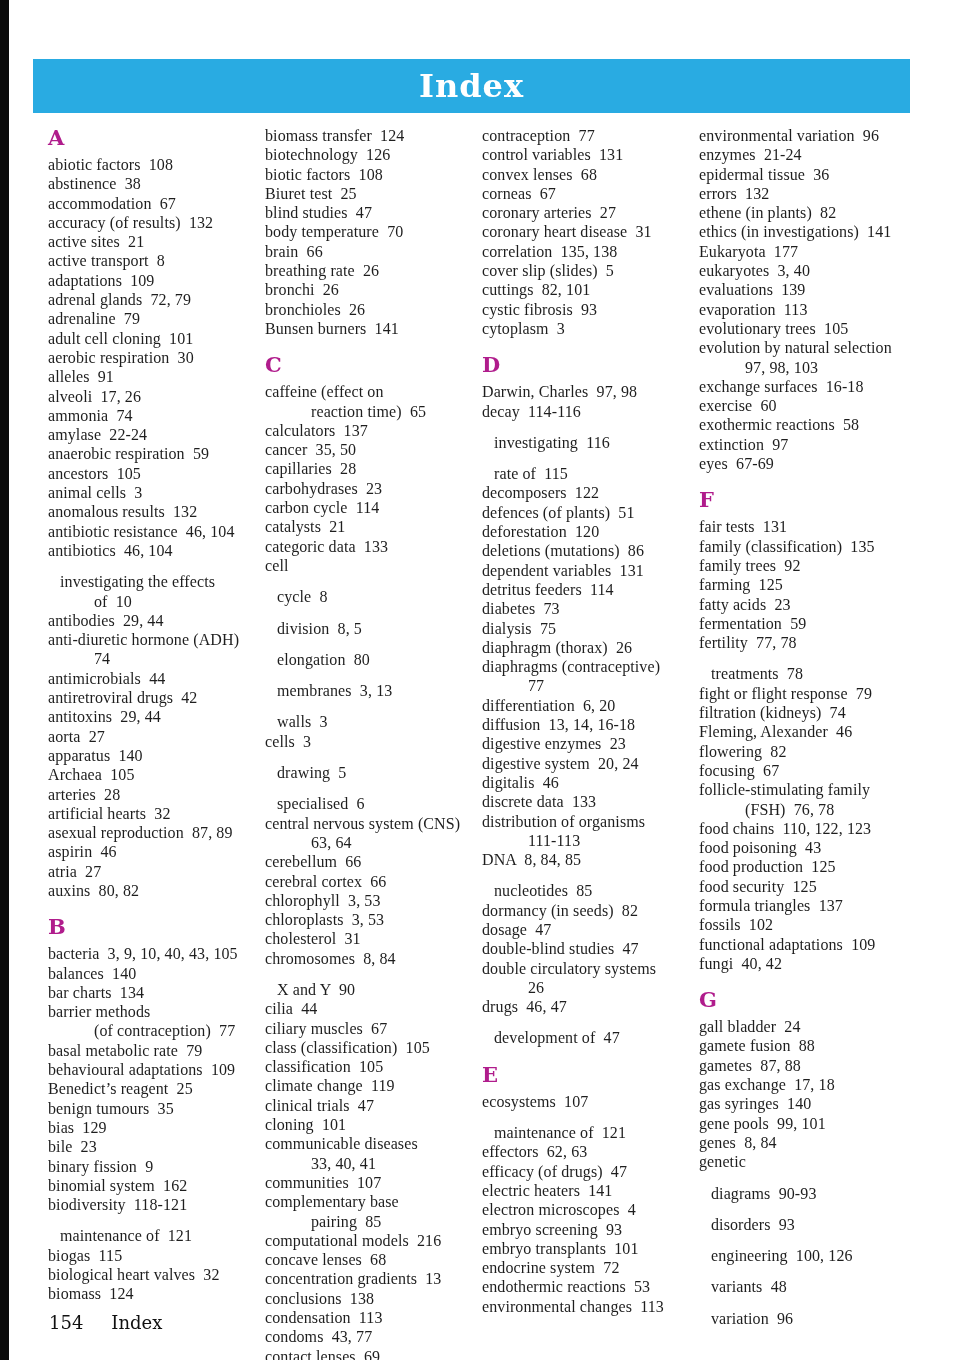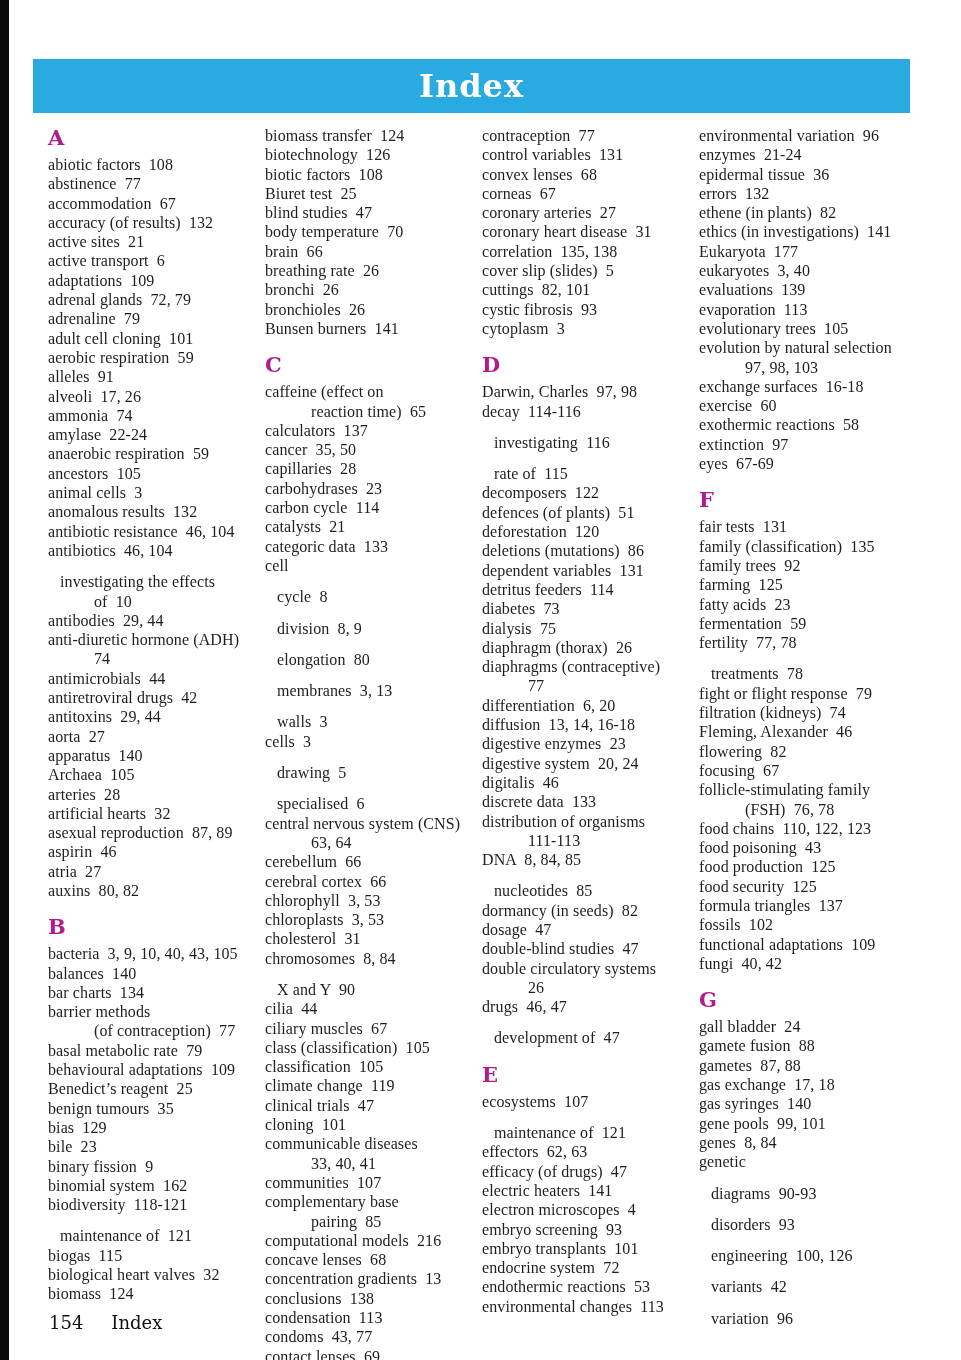--- a/index.html
+++ b/index.html
@@ -48,30 +48,30 @@
 <div class="edge-strip"></div>
 
 <div class="header-bar">
   <span class="header-title">Index</span>
 </div>
 
 <div class="columns">
   <div class="col">
       <div class="section-letter">A</div>
       <div class="entry indent-0">abiotic factors  108</div>
-      <div class="entry indent-0">abstinence  77</div>
+      <div class="entry indent-0">abstinence  38</div>
       <div class="entry indent-0">accommodation  67</div>
       <div class="entry indent-0">accuracy (of results)  132</div>
       <div class="entry indent-0">active sites  21</div>
-      <div class="entry indent-0">active transport  6</div>
+      <div class="entry indent-0">active transport  8</div>
       <div class="entry indent-0">adaptations  109</div>
       <div class="entry indent-0">adrenal glands  72, 79</div>
       <div class="entry indent-0">adrenaline  79</div>
       <div class="entry indent-0">adult cell cloning  101</div>
-      <div class="entry indent-0">aerobic respiration  59</div>
+      <div class="entry indent-0">aerobic respiration  30</div>
       <div class="entry indent-0">alleles  91</div>
       <div class="entry indent-0">alveoli  17, 26</div>
       <div class="entry indent-0">ammonia  74</div>
       <div class="entry indent-0">amylase  22-24</div>
       <div class="entry indent-0">anaerobic respiration  59</div>
       <div class="entry indent-0">ancestors  105</div>
       <div class="entry indent-0">animal cells  3</div>
       <div class="entry indent-0">anomalous results  132</div>
       <div class="entry indent-0">antibiotic resistance  46, 104</div>
       <div class="entry indent-0">antibiotics  46, 104</div>
@@ -129,21 +129,21 @@
       <div class="entry indent-2">reaction time)  65</div>
       <div class="entry indent-0">calculators  137</div>
       <div class="entry indent-0">cancer  35, 50</div>
       <div class="entry indent-0">capillaries  28</div>
       <div class="entry indent-0">carbohydrases  23</div>
       <div class="entry indent-0">carbon cycle  114</div>
       <div class="entry indent-0">catalysts  21</div>
       <div class="entry indent-0">categoric data  133</div>
       <div class="entry indent-0">cell</div>
       <div class="entry indent-1">cycle  8</div>
-      <div class="entry indent-1">division  8, 9</div>
+      <div class="entry indent-1">division  8, 5</div>
       <div class="entry indent-1">elongation  80</div>
       <div class="entry indent-1">membranes  3, 13</div>
       <div class="entry indent-1">walls  3</div>
       <div class="entry indent-0">cells  3</div>
       <div class="entry indent-1">drawing  5</div>
       <div class="entry indent-1">specialised  6</div>
       <div class="entry indent-0">central nervous system (CNS)</div>
       <div class="entry indent-2">63, 64</div>
       <div class="entry indent-0">cerebellum  66</div>
       <div class="entry indent-0">cerebral cortex  66</div>
@@ -278,20 +278,20 @@
       <div class="entry indent-0">gamete fusion  88</div>
       <div class="entry indent-0">gametes  87, 88</div>
       <div class="entry indent-0">gas exchange  17, 18</div>
       <div class="entry indent-0">gas syringes  140</div>
       <div class="entry indent-0">gene pools  99, 101</div>
       <div class="entry indent-0">genes  8, 84</div>
       <div class="entry indent-0">genetic</div>
       <div class="entry indent-1">diagrams  90-93</div>
       <div class="entry indent-1">disorders  93</div>
       <div class="entry indent-1">engineering  100, 126</div>
-      <div class="entry indent-1">variants  42</div>
+      <div class="entry indent-1">variants  48</div>
       <div class="entry indent-1">variation  96</div>
     </div>
 </div>
 
 <div class="footer">
   <span class="page-num">154</span><span>Index</span>
 </div>
 
 </body></html>

